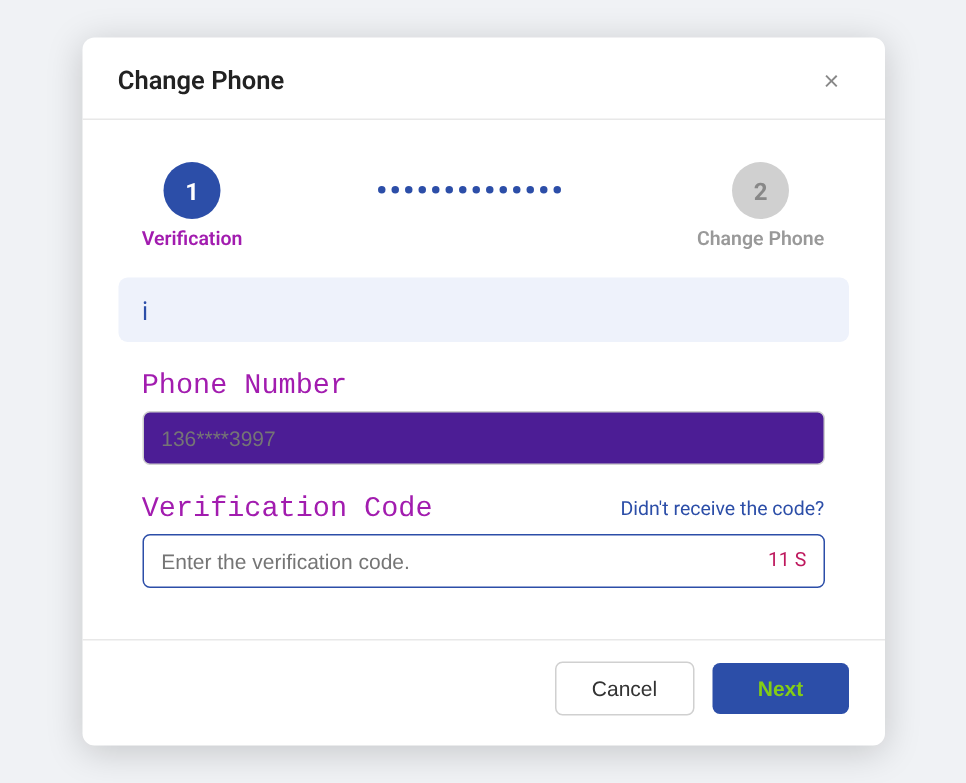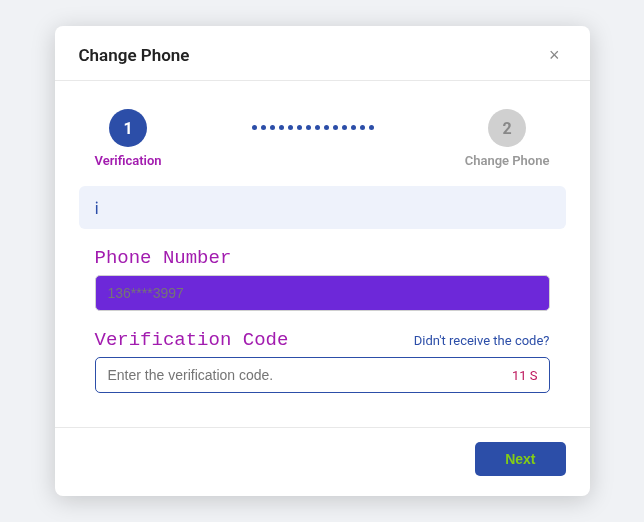--- a/index.html
+++ b/index.html
@@ -155,21 +155,21 @@
       text-align: center;
     }
 
     .form-input {
       width: 100%;
       padding: 9px 12px;
       border: 1.5px solid #d0d0d0;
       border-radius: 5px;
       font-size: 14px;
       color: #aaa;
-      background: #6d28d9;
+      background: #4c1d95;
       outline: none;
     }
     .verification-input-wrapper {
       position: relative;
     }
     .verification-input-wrapper .form-input {
       border-color: #2c4ea8;
       color: #7f1d1d;
       background: #fff;
       padding-right: 68px;
@@ -274,17 +274,18 @@
         </div>
         <div class="verification-input-wrapper">
           <input class="form-input" type="text" placeholder="Enter the verification code." style="">
           <span class="timer-badge">11 S</span>
         </div>
       </div>
 
     </div>
 
     <div class="modal-footer">
+      <button class="btn-cancel">Cancel</button>
       <button class="btn-next">Next</button>
     </div>
 
   </div>
 </div>
 
 </body></html>

